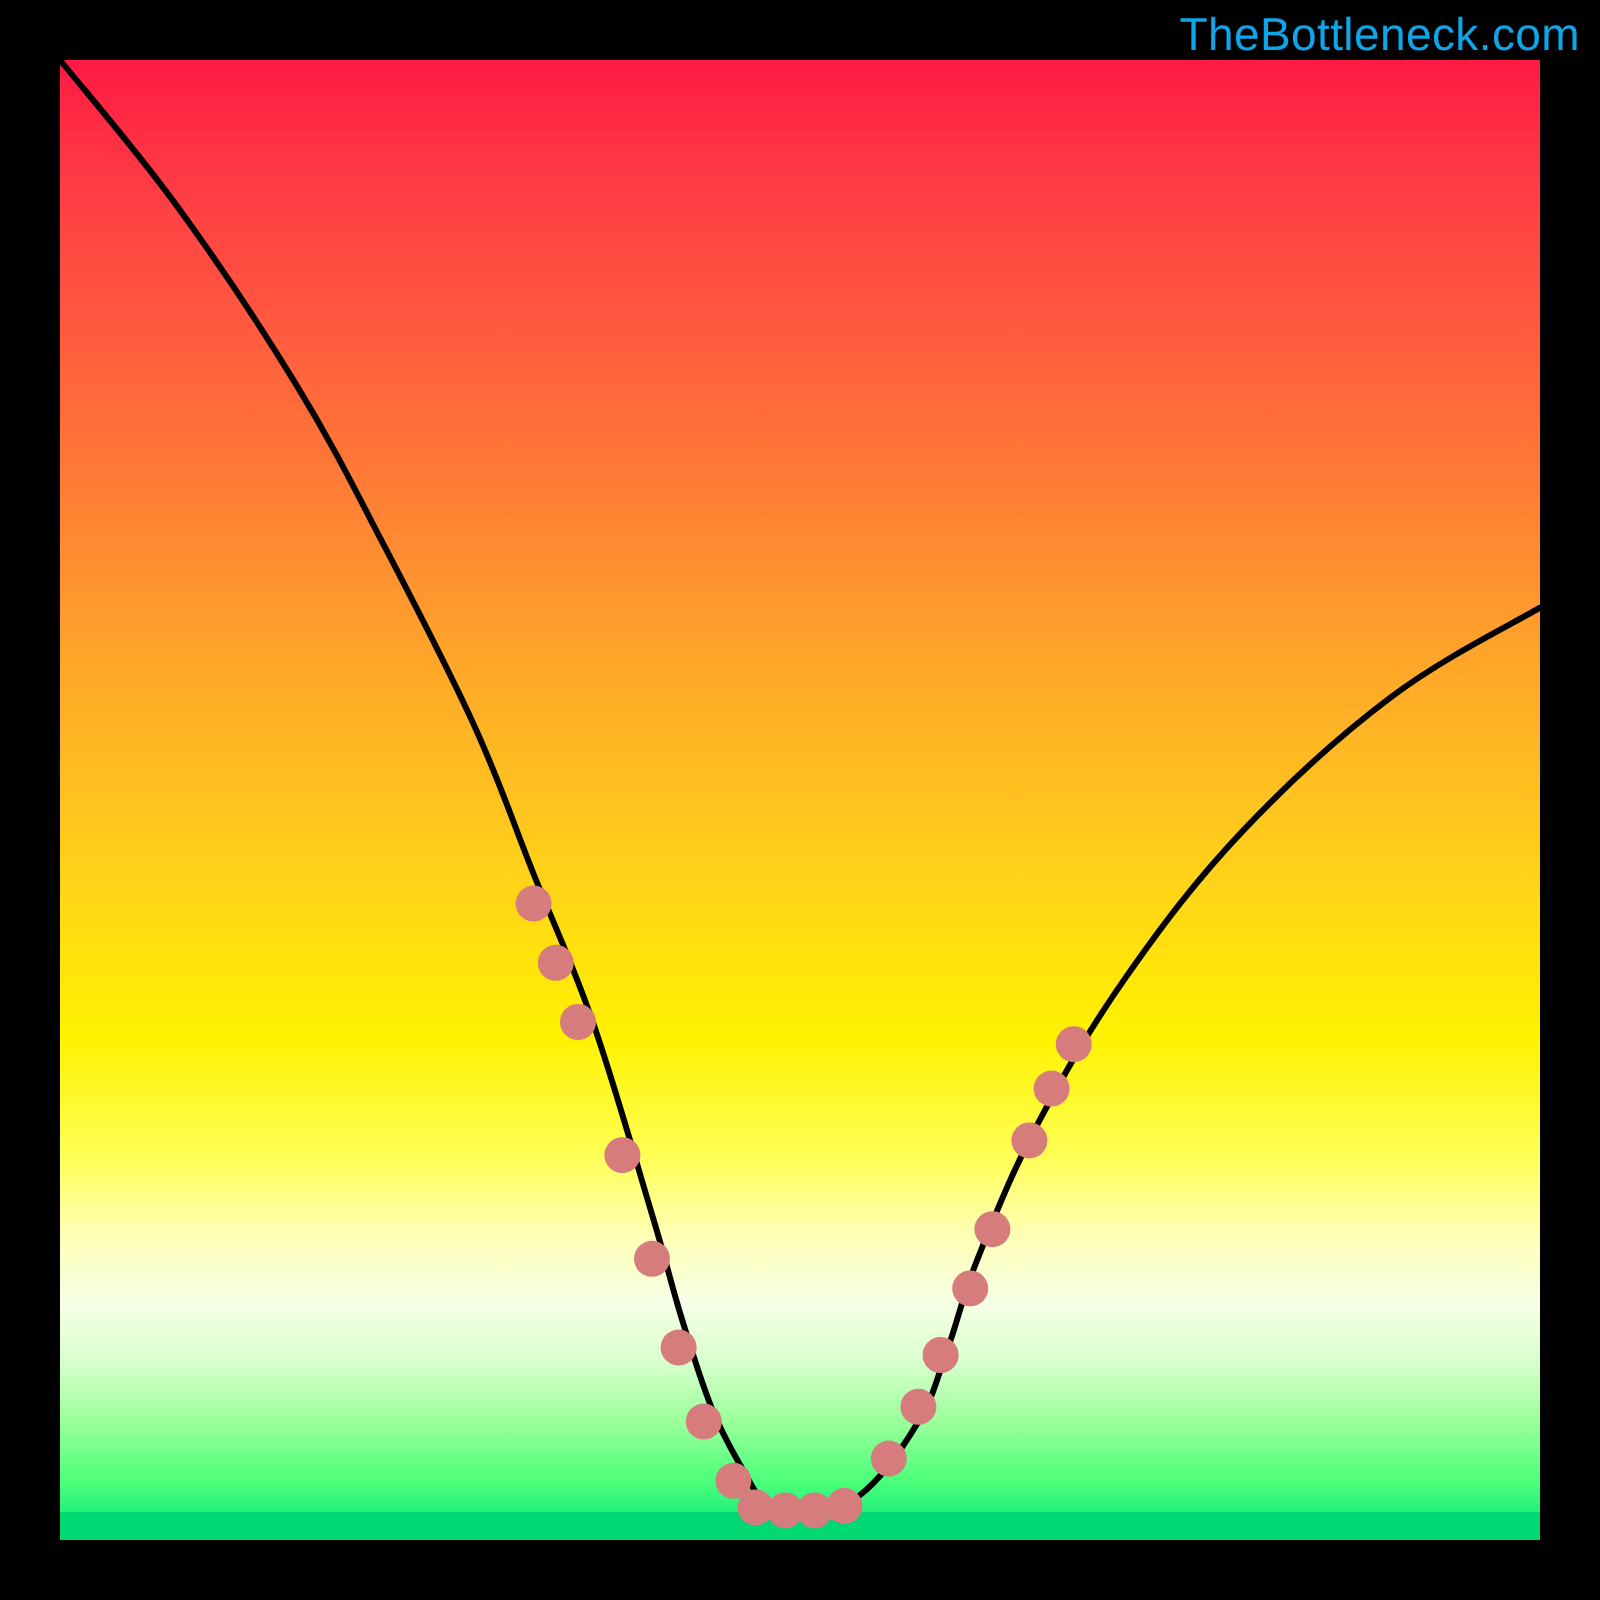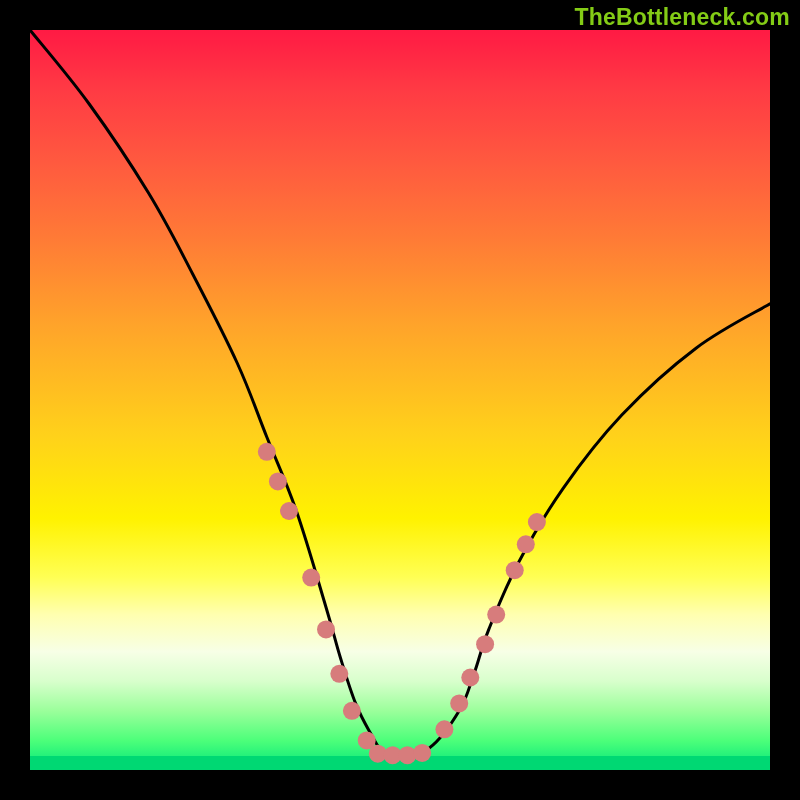--- a/index.html
+++ b/index.html
@@ -47,23 +47,23 @@
     left: 0;
     right: 0;
     bottom: 0;
     height: 14px;
     background: #00d873;
   }
   .watermark {
     position: absolute;
     top: 4px;
     right: 10px;
-    color: #84cc16;
+    color: #0ea5e9;
     font-size: 23px;
-    font-weight: 700;
+    font-weight: 400;
     letter-spacing: 0.2px;
     white-space: nowrap;
   }
   svg.curve {
     position: absolute;
     left: 0;
     top: 0;
     width: 740px;
     height: 740px;
     overflow: visible;

